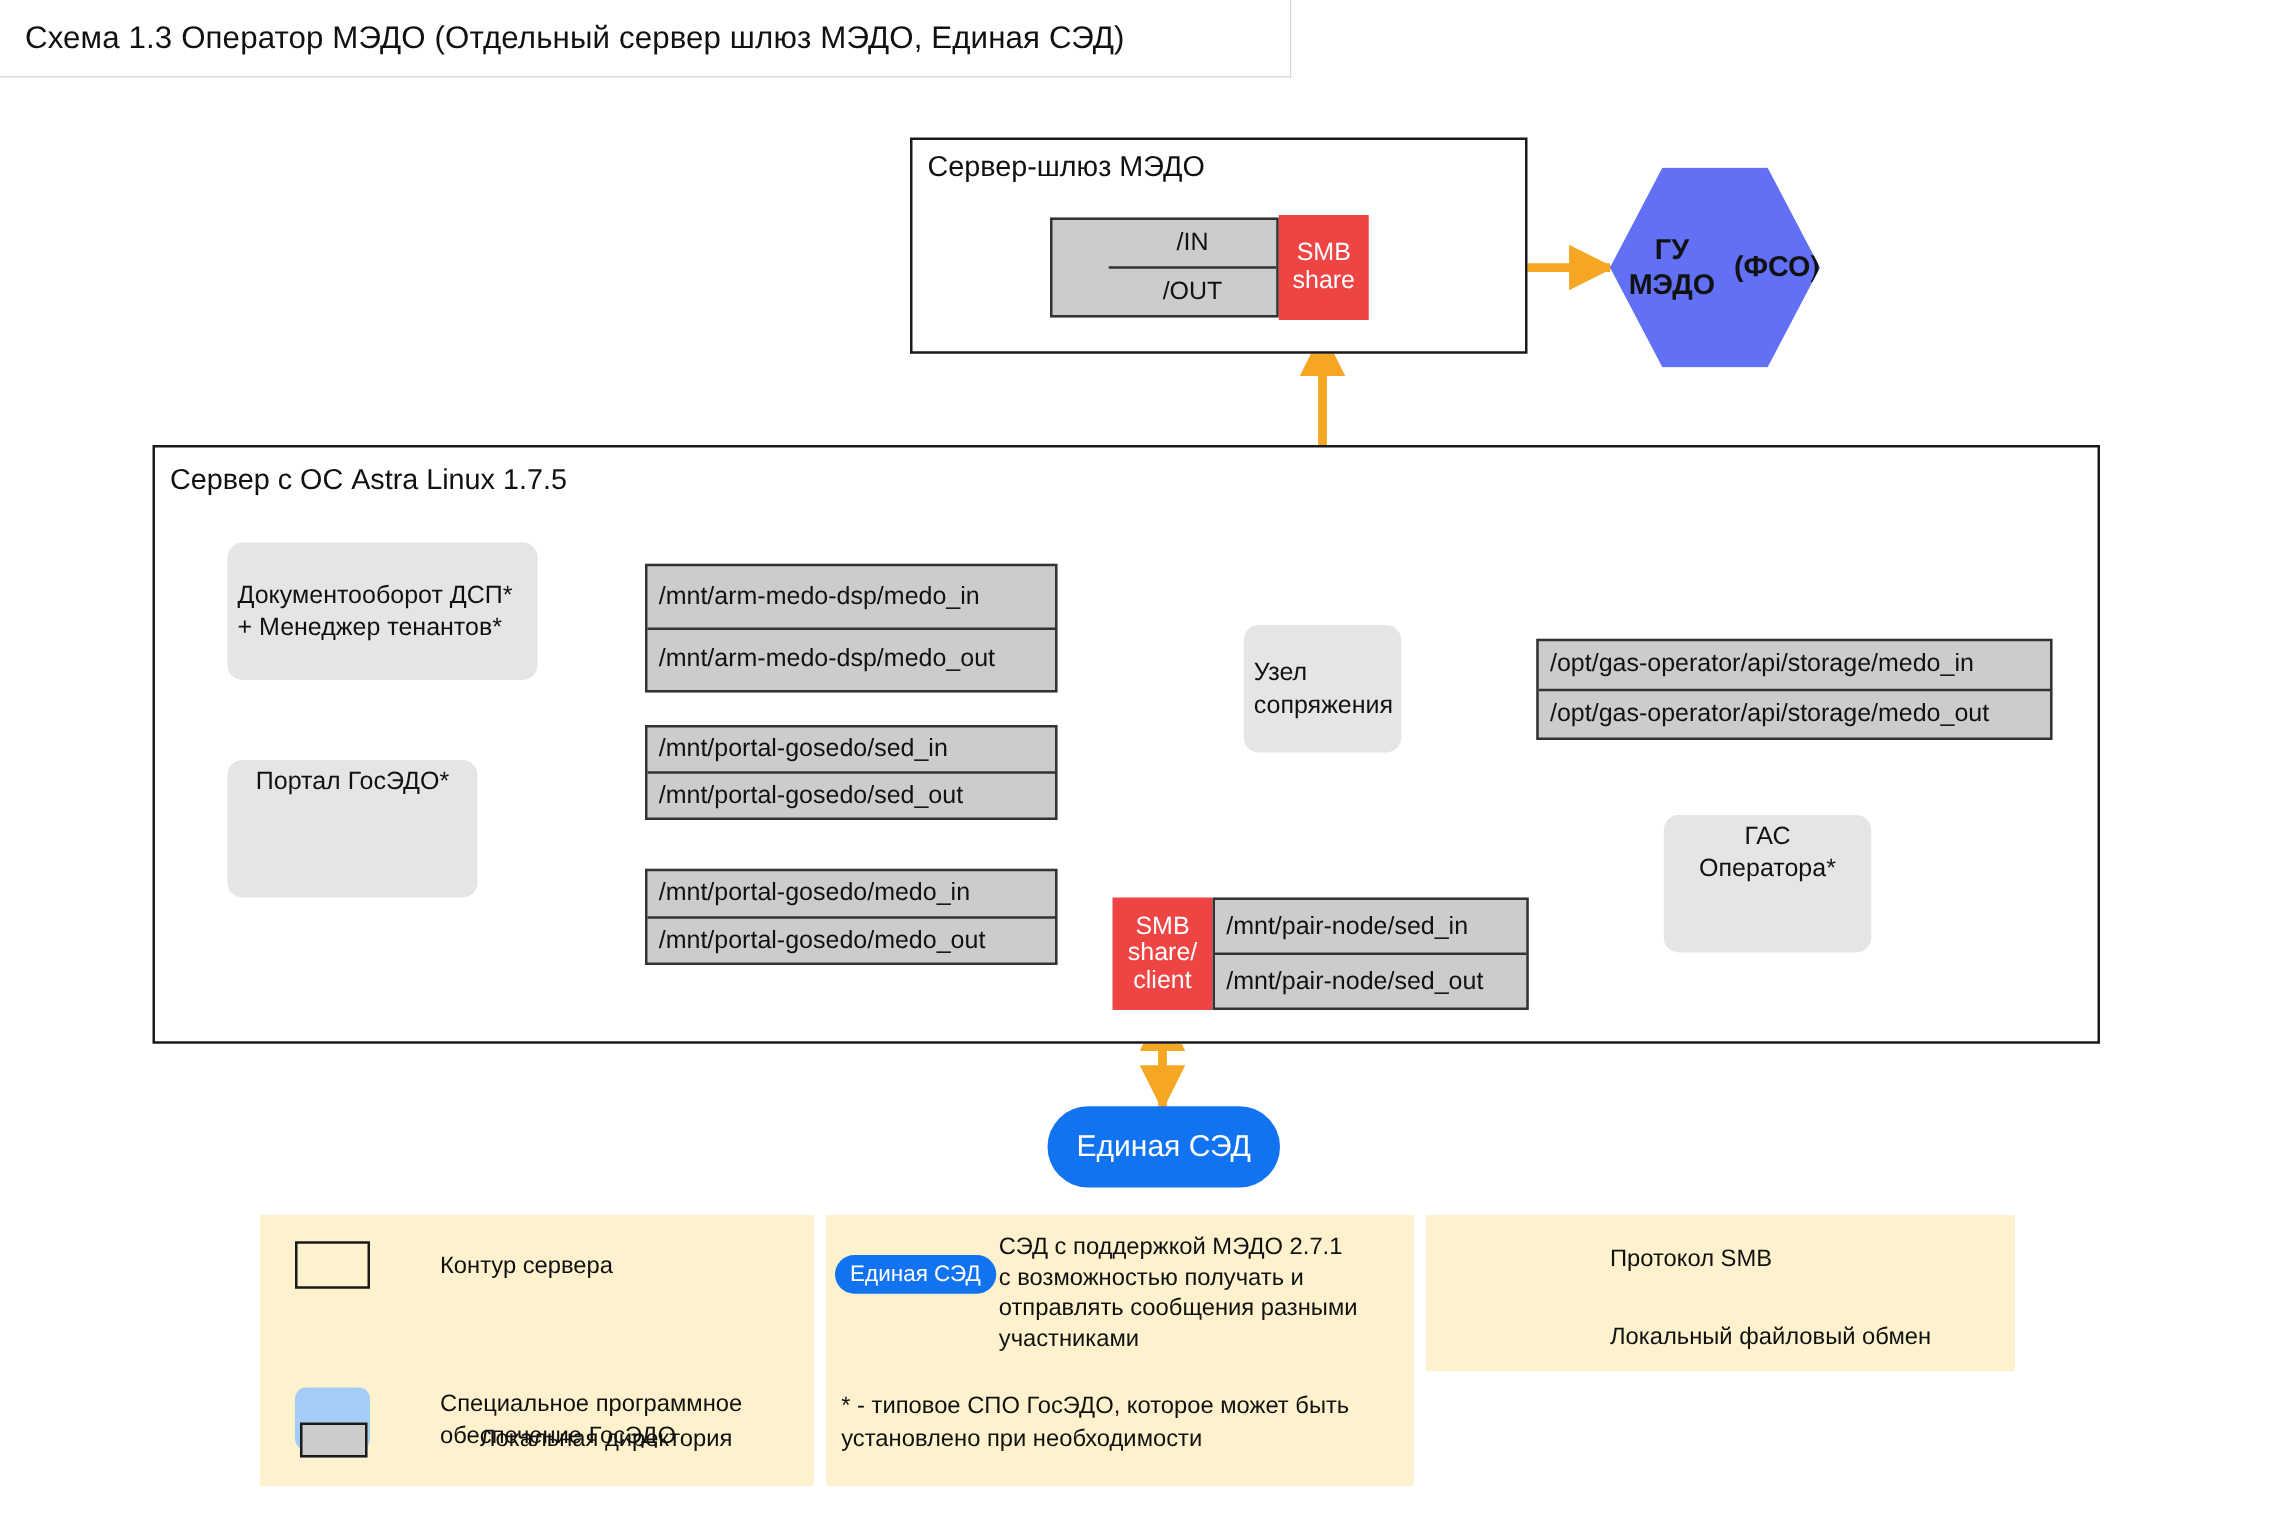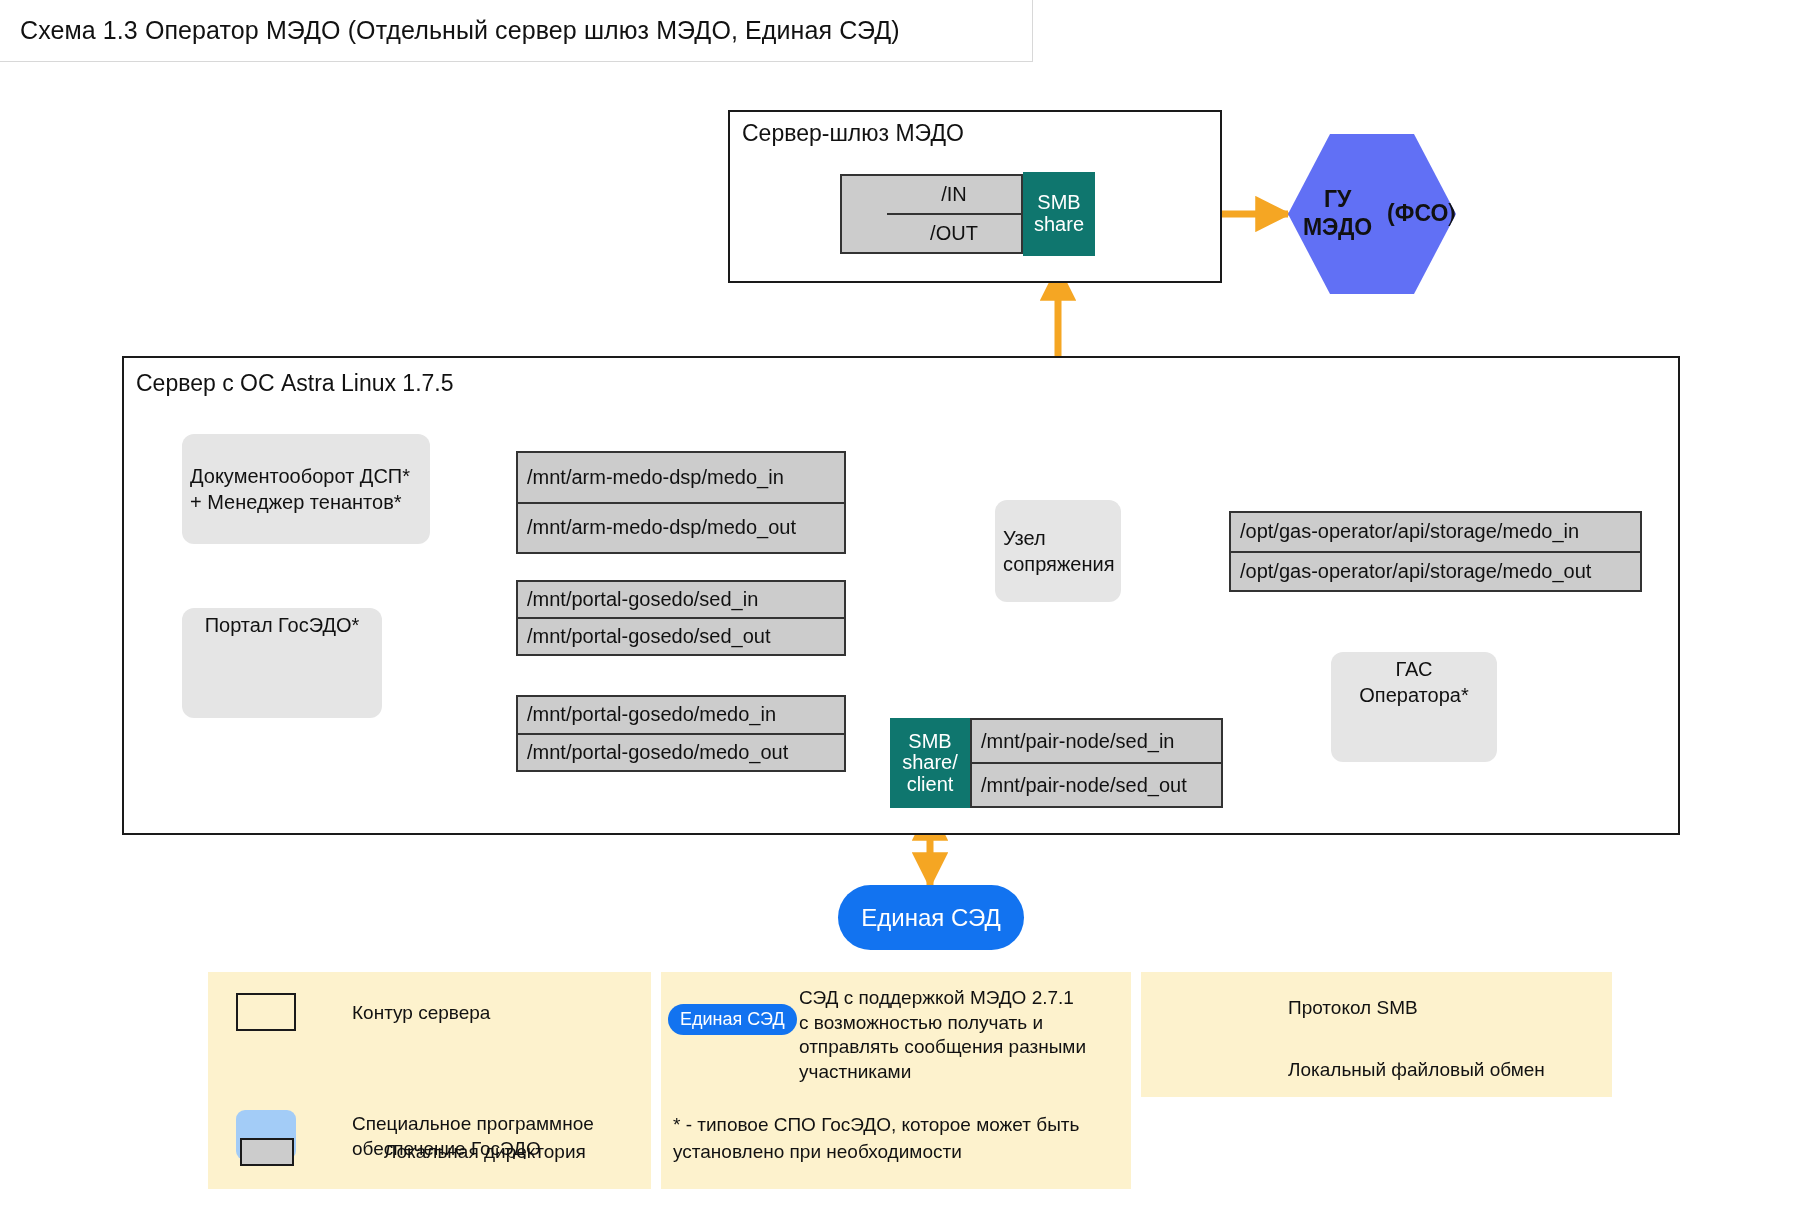--- a/index.html
+++ b/index.html
@@ -52,21 +52,21 @@
     display: flex; align-items: center;
     padding-left: 9px;
     font-size: 20px; color: #111;
     white-space: nowrap;
   }
   .dir-row + .dir-row { border-top: 2px solid #333; }
   .dir-row.center { justify-content: center; padding-left: 0; margin-left: 45px; }
 
   
   .smb-black {
-    background: #0f766e;
+    background: #ef4444;
     color: #ffffff;
     display: flex; align-items: center; justify-content: center;
     text-align: center;
     font-size: 20px;
     line-height: 1.08;
     font-weight: 400;
   }
 
   
   .soft-box {

